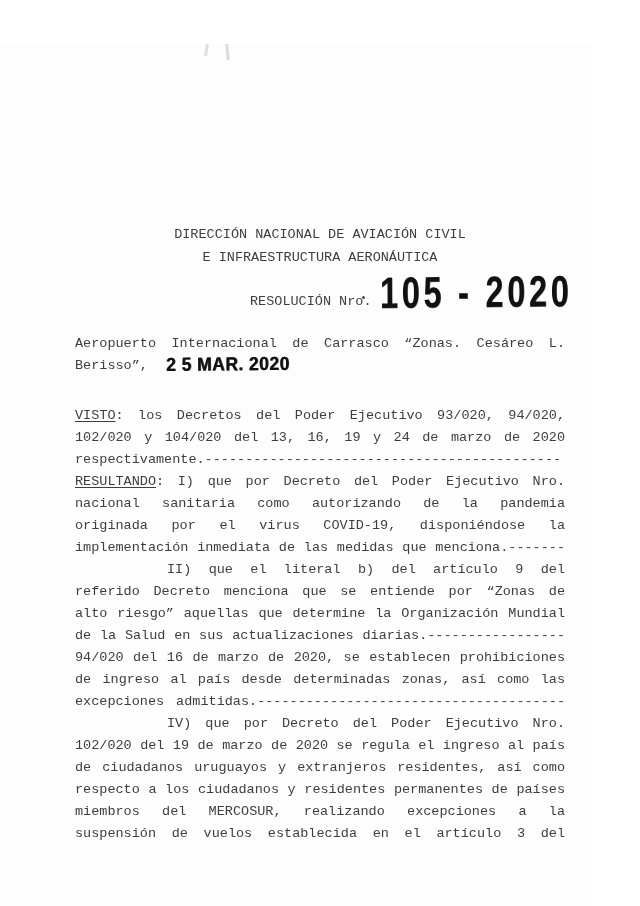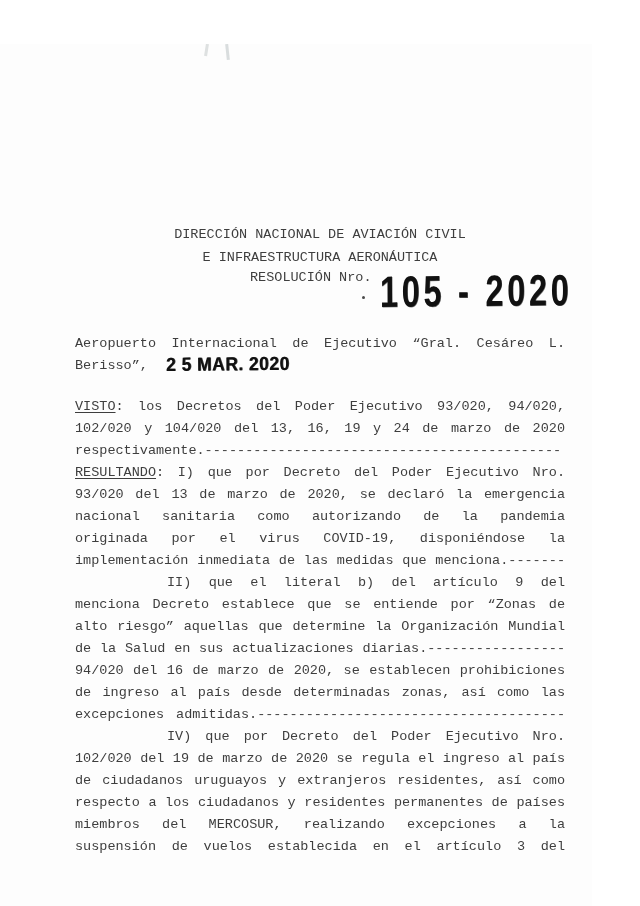--- a/index.html
+++ b/index.html
@@ -8,41 +8,41 @@
   html,body{margin:0;padding:0;background:#ffffff;}
   .page{
     position:relative; width:592px; height:906px; overflow:hidden;
     background:var(--paper);
     font-family:"Liberation Mono","DejaVu Sans Mono",monospace;
     color:var(--ink); font-size:13.5px;margin-top:44px;
   }
   
   .doc-header{position:absolute; top:179px; left:0; width:640px; text-align:center; line-height:23px;}
   
-  .res-row{position:absolute; top:226px; left:75px; width:505px; height:47px; display:flex; align-items:flex-start;}
+  .res-row{position:absolute; top:226px; left:75px; width:505px; height:47px; display:flex; align-items:flex-end;}
   .res-label{margin-left:175px; padding-bottom:8px; white-space:nowrap;}
   .num-stamp{
     font-family:"Liberation Sans","DejaVu Sans",sans-serif; font-weight:700;
     font-size:44px; line-height:1; letter-spacing:5px; color:var(--stamp);
     transform:scaleX(0.74) rotate(-0.4deg); transform-origin:left bottom;
     margin-left:8px; padding-bottom:2px; white-space:nowrap;
     text-shadow:0.6px 0.4px 0 rgba(0,0,0,0.55);
   }
   
   .place{position:absolute; top:289px; left:75px; width:490px; line-height:22px;}
   .place-line2{display:flex; align-items:center; height:22px;gap:10px;}
   .date-stamp{
     font-family:"Liberation Sans","DejaVu Sans",sans-serif; font-weight:700;
     font-size:19px; line-height:1; letter-spacing:0.5px; color:var(--stamp);
     transform:scaleX(0.92) rotate(-0.5deg); transform-origin:left center;
     margin-left:8px; margin-top:-4px; white-space:nowrap;
     text-shadow:0.8px 0 0 rgba(0,0,0,0.75);
   }
   
-  .doc-body{position:absolute; top:352px; left:75px; width:490px; line-height:22px;}
+  .doc-body{position:absolute; top:361px; left:75px; width:490px; line-height:22px;}
   .bline{text-align:justify; text-align-last:justify;}
   .bline.ind{padding-left:92px;}
   .u{text-decoration:underline; text-underline-offset:2px;}
   
   .artifact{position:absolute;}
   .a-top1{left:205px; top:0; width:3px; height:12px; background:#d6d9da; transform:rotate(9deg); opacity:.8;}
   .a-top2{left:226px; top:0; width:3px; height:16px; background:#d0d4d6; transform:rotate(-6deg); opacity:.8;}
   .a-dot{left:362px; top:252px; width:3px; height:3px; border-radius:50%; background:#4a4a4a;}
   .a-smudge{left:611px; top:533px; width:9px; height:5px; border-radius:50%; background:#e5e8e9;}
   .bottom-line{
@@ -64,38 +64,37 @@
   </header>
 
   <div class="res-row">
     <span class="res-label">RESOLUCIÓN Nro.</span>
     <span class="num-stamp">105 - 2020</span>
   </div>
 
   <div class="artifact a-dot"></div>
 
   <div class="place">
-    <div class="bline">Aeropuerto Internacional de Ejecutivo “Gral. Cesáreo L.</div>
+    <div class="bline">Aeropuerto Internacional de Carrasco “Zonas. Cesáreo L.</div>
     <div class="place-line2">
       <span>Berisso”,</span>
       <span class="date-stamp">2 5 MAR. 2020</span>
     </div>
   </div>
 
   <main class="doc-body" id="body-lines">
       <div class="bline"><span class="u">VISTO</span>: los Decretos del Poder Ejecutivo 93/020, 94/020,</div>
       <div class="bline">102/020 y 104/020 del 13, 16, 19 y 24 de marzo de 2020</div>
       <div class="bline">respectivamente.--------------------------------------------</div>
       <div class="bline"><span class="u">RESULTANDO</span>: I) que por Decreto del Poder Ejecutivo Nro.</div>
-      <div class="bline">93/020 del 13 de marzo de 2020, se declaró la emergencia</div>
       <div class="bline">nacional sanitaria como autorizando de la pandemia</div>
       <div class="bline">originada por el virus COVID-19, disponiéndose la</div>
       <div class="bline">implementación inmediata de las medidas que menciona.-------</div>
       <div class="bline ind">II) que el literal b) del artículo 9 del</div>
-      <div class="bline">menciona Decreto establece que se entiende por “Zonas de</div>
+      <div class="bline">referido Decreto menciona que se entiende por “Zonas de</div>
       <div class="bline">alto riesgo” aquellas que determine la Organización Mundial</div>
       <div class="bline">de la Salud en sus actualizaciones diarias.-----------------</div>
       <div class="bline">94/020 del 16 de marzo de 2020, se establecen prohibiciones</div>
       <div class="bline">de ingreso al país desde determinadas zonas, así como las</div>
       <div class="bline">excepciones admitidas.--------------------------------------</div>
       <div class="bline ind">IV) que por Decreto del Poder Ejecutivo Nro.</div>
       <div class="bline">102/020 del 19 de marzo de 2020 se regula el ingreso al país</div>
       <div class="bline">de ciudadanos uruguayos y extranjeros residentes, así como</div>
       <div class="bline">respecto a los ciudadanos y residentes permanentes de países</div>
       <div class="bline">miembros del MERCOSUR, realizando excepciones a la</div>

